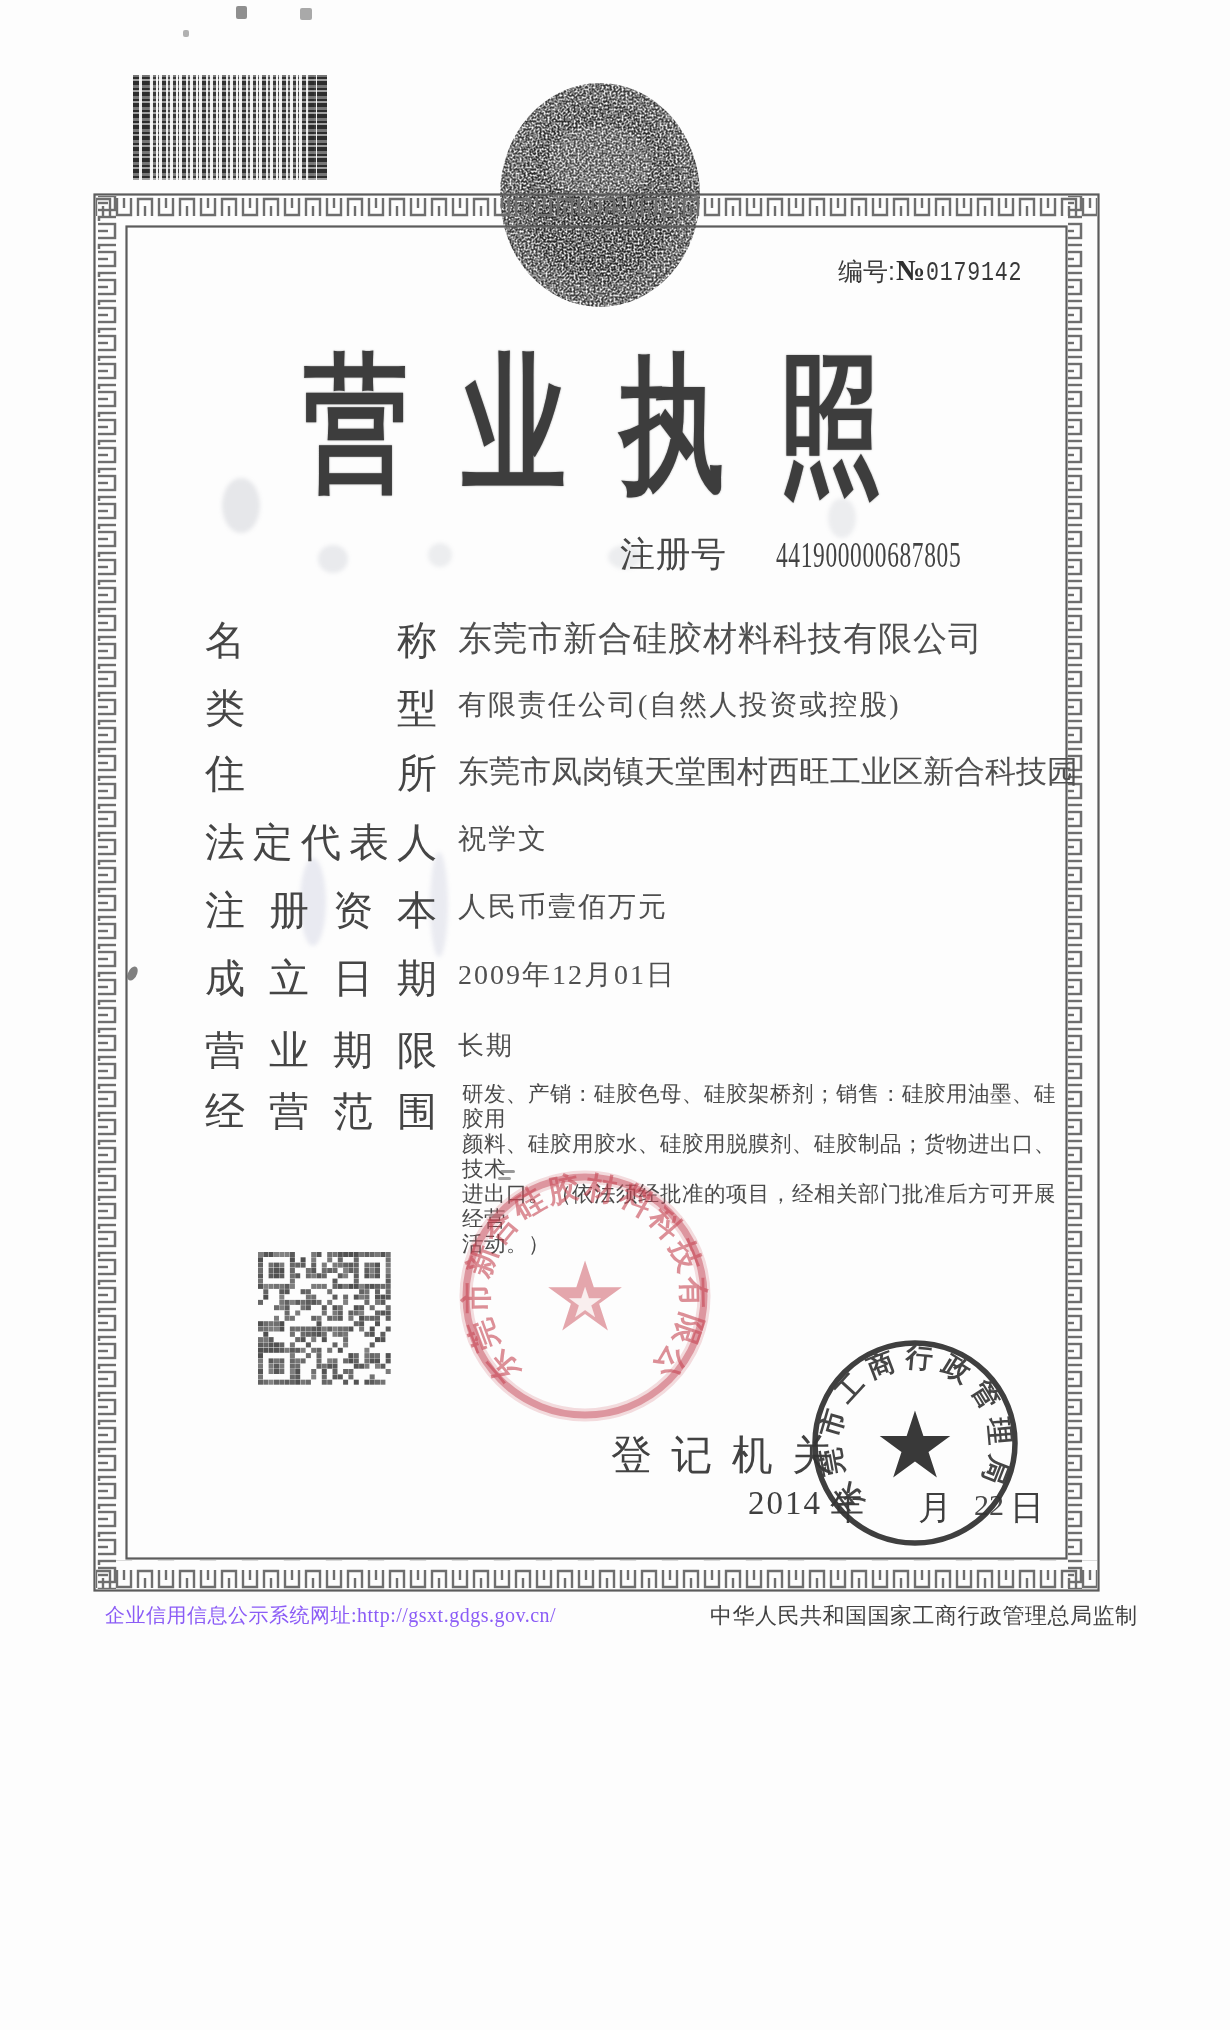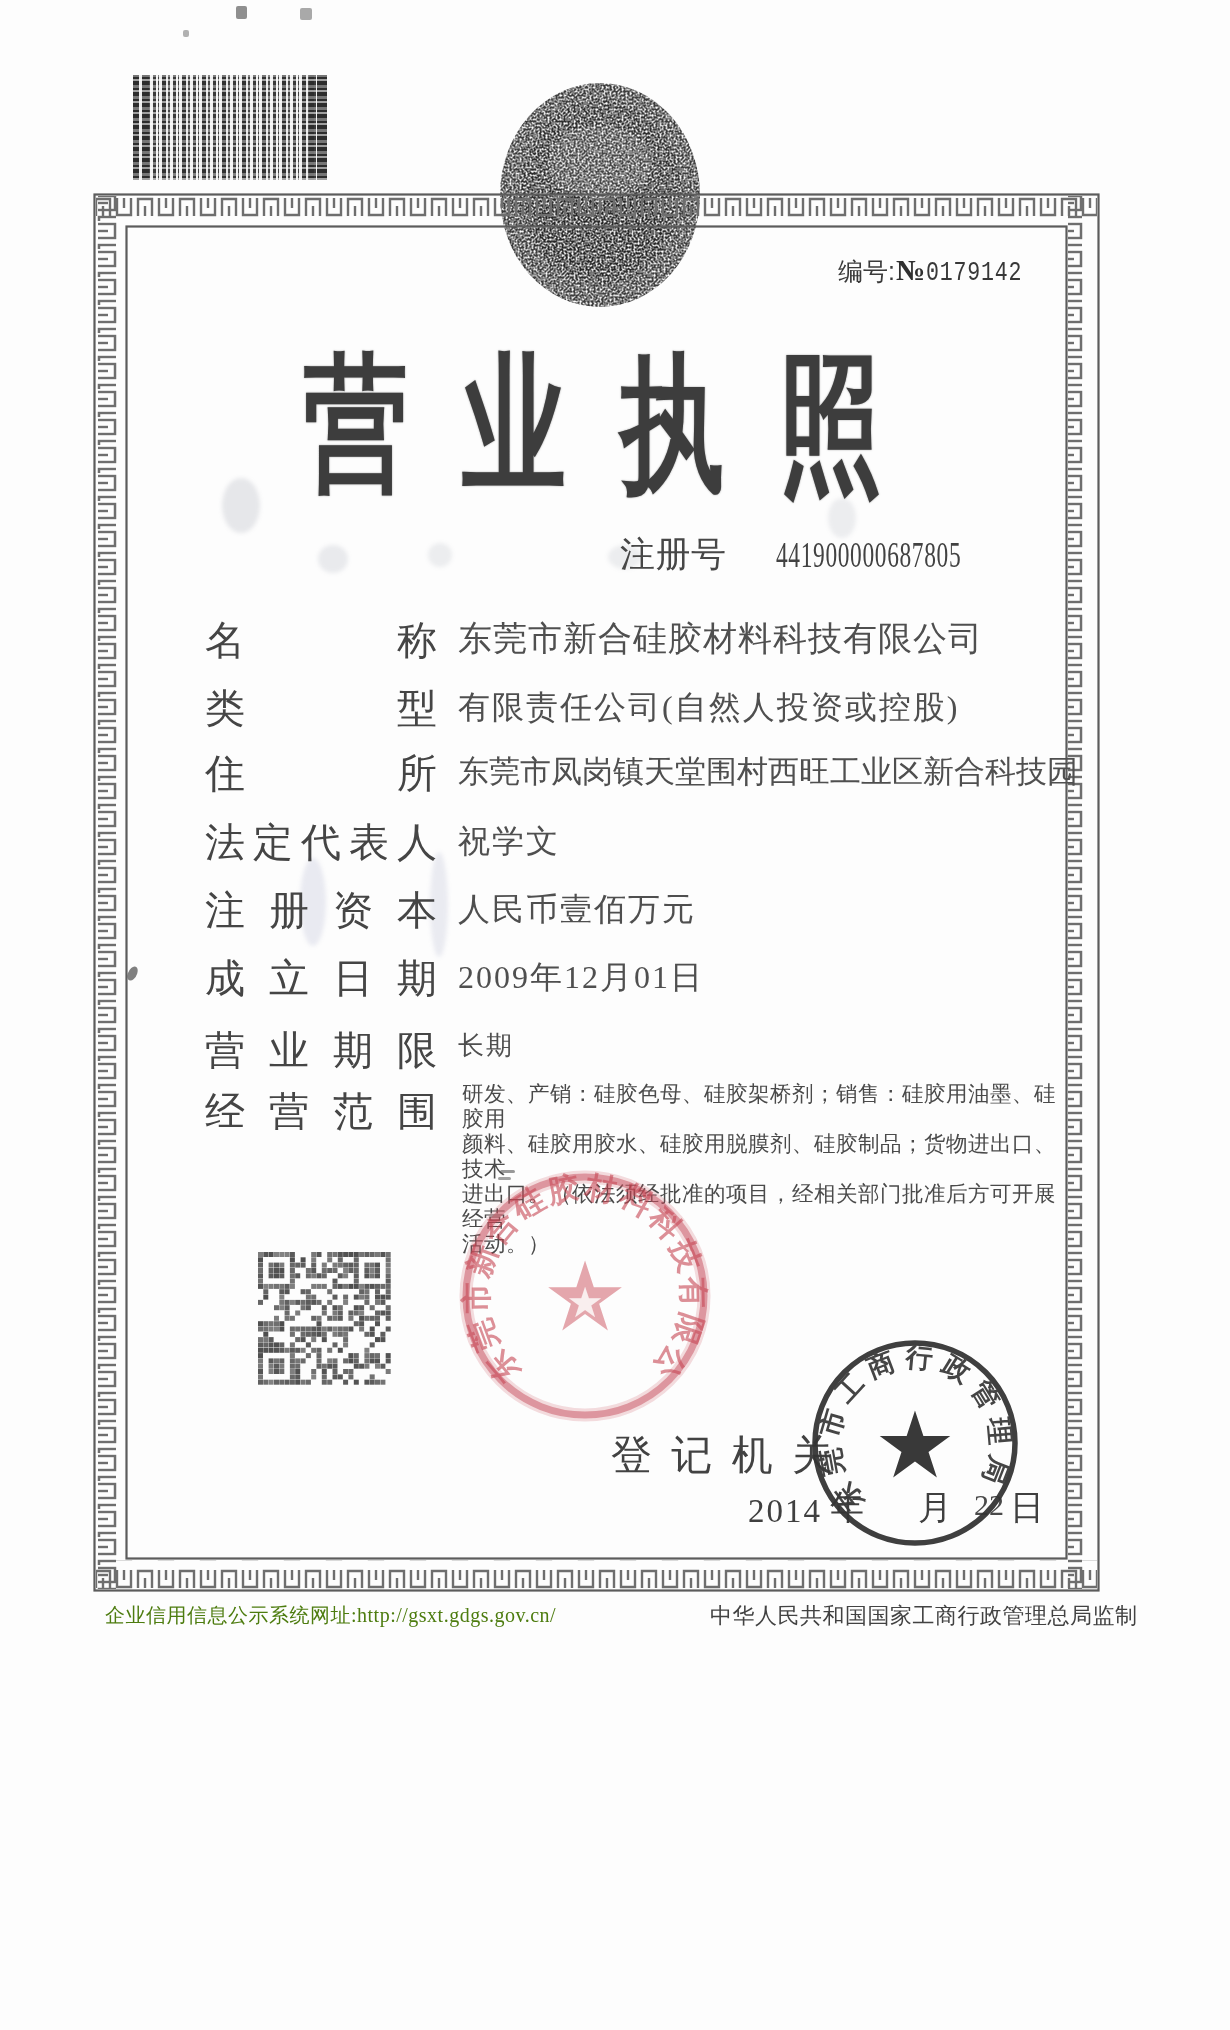--- a/index.html
+++ b/index.html
@@ -37,42 +37,42 @@
 
   
   .regno-label{position:absolute;left:620px;top:531px;width:106px;font-size:35px;color:#474747;}
   .regno-value{position:absolute;left:776px;top:534px;font-size:36px;color:#424242;letter-spacing:1px;
                transform:scaleX(.65);transform-origin:left top;white-space:nowrap;}
 
   
   .row{position:absolute;left:0;width:1230px;height:60px;}
   .flabel{position:absolute;left:205px;width:232px;font-size:40px;color:#454545;font-weight:500;}
   [data-spread]{display:flex;justify-content:space-between;}
-  .fvalue{position:absolute;left:458px;top:5px;font-size:32px;color:#4f4f4f;letter-spacing:2px;white-space:nowrap;}
+  .fvalue{position:absolute;left:458px;top:5px;font-size:28px;color:#4f4f4f;letter-spacing:2px;white-space:nowrap;}
   .fvalue.big{font-size:34px;top:3px;letter-spacing:1px;}
   .scope{position:absolute;left:462px;top:-2px;width:600px;font-size:21.5px;line-height:25px;
          color:#4a4a4a;letter-spacing:.5px;}
 
   
   .registrar{position:absolute;left:611px;top:1428px;width:222px;font-size:41px;color:#424242;}
   .dateline{position:absolute;left:748px;top:1485px;width:300px;height:45px;font-size:34px;color:#3f3f3f;}
   .dateline span{position:absolute;white-space:nowrap;}
-  .d-year{left:0;font-size:33px;letter-spacing:2px;margin-top:8px;}
+  .d-year{left:0;font-size:33px;letter-spacing:2px;}
   .d-yu{left:82px;}
   .d-mu{left:170px;}
   .d-day{left:226px;font-size:30px;color:#4a4a4a;top:3px;}
   .d-du{left:262px;}
 
   
   .qr{position:absolute;left:258px;top:1252px;}
   .seal-red{position:absolute;left:435px;top:1146px;opacity:.92;}
   .seal-black{position:absolute;left:800px;top:1328px;opacity:.94;}
 
   
-  .footer-left{position:absolute;left:105px;top:1602px;font-size:20px;color:#4d7c0f;letter-spacing:.5px;}
+  .footer-left{position:absolute;left:105px;top:1602px;font-size:20px;color:#8b5cf6;letter-spacing:.5px;}
   .footer-right{position:absolute;left:710px;top:1601px;font-size:22px;color:#424242;letter-spacing:.5px;}
 </style>
 </head>
 <body>
 
 <div class="page">
 
   <div class="speck" style="left:236px;top:6px;width:11px;height:13px;opacity:.65"></div>
   <div class="speck" style="left:300px;top:8px;width:12px;height:12px;opacity:.5"></div>
   <div class="speck" style="left:183px;top:30px;width:6px;height:7px;opacity:.45"></div>

